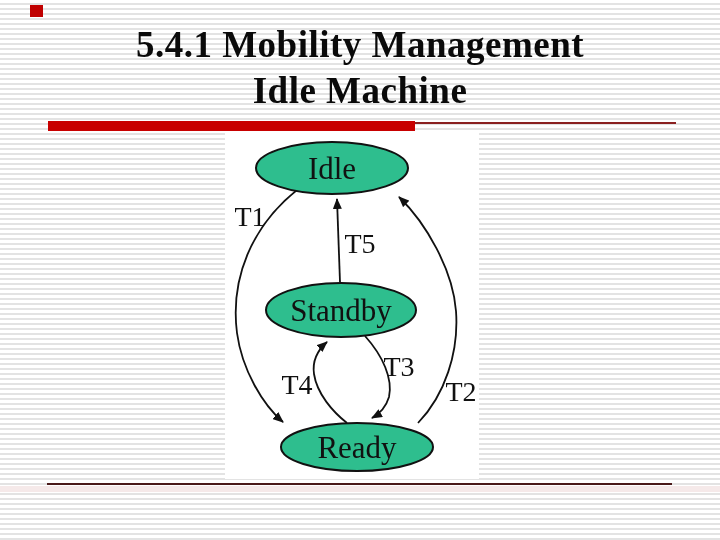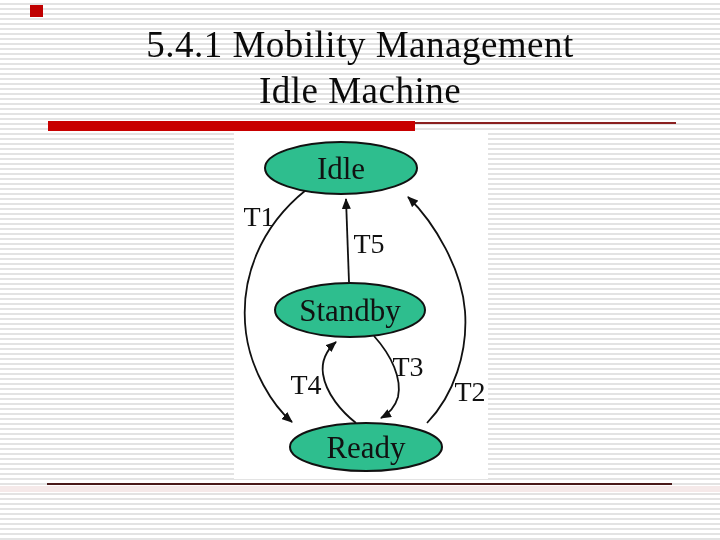--- a/index.html
+++ b/index.html
@@ -12,34 +12,34 @@
       #e3e3e3 3.4px,#e3e3e3 5px);
     font-family:"Liberation Serif","DejaVu Serif",serif;
   }
   .red-square{
     position:absolute;left:30px;top:5px;width:13px;height:12px;
     background:#c00000;
   }
   .title{
     position:absolute;left:0;top:22px;width:720px;
     text-align:center;color:#0a0a0a;
-    font-size:37px;line-height:46px;font-weight:400;
+    font-size:37px;line-height:46px;font-weight:700;
     letter-spacing:0.5px;
   }
   .title span{display:block;}
   .thin-line-top{
     position:absolute;left:48px;top:122px;width:628px;height:2px;
     background:#8b2121;
   }
   .bar{
     position:absolute;left:48px;top:121px;width:367px;height:10px;
     background:#c80000;
   }
   .diagram-panel{
-    position:absolute;left:234px;top:131px;width:254px;height:348px;
+    position:absolute;left:225px;top:131px;width:254px;height:348px;
     background:#ffffff;
   }
   .diagram-panel svg{display:block;width:254px;height:348px;}
   .state-label{
     font-family:"Liberation Serif","DejaVu Serif",serif;
     font-size:31px;fill:#111111;
   }
   .trans-label{
     font-family:"Liberation Serif","DejaVu Serif",serif;
     font-size:28px;fill:#111111;

